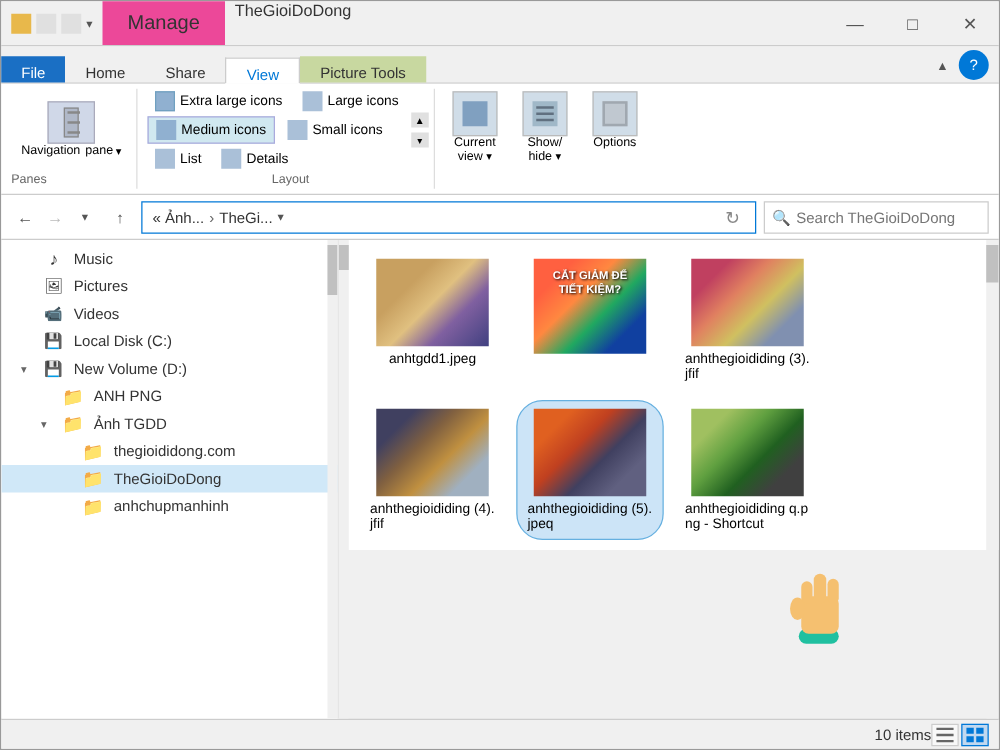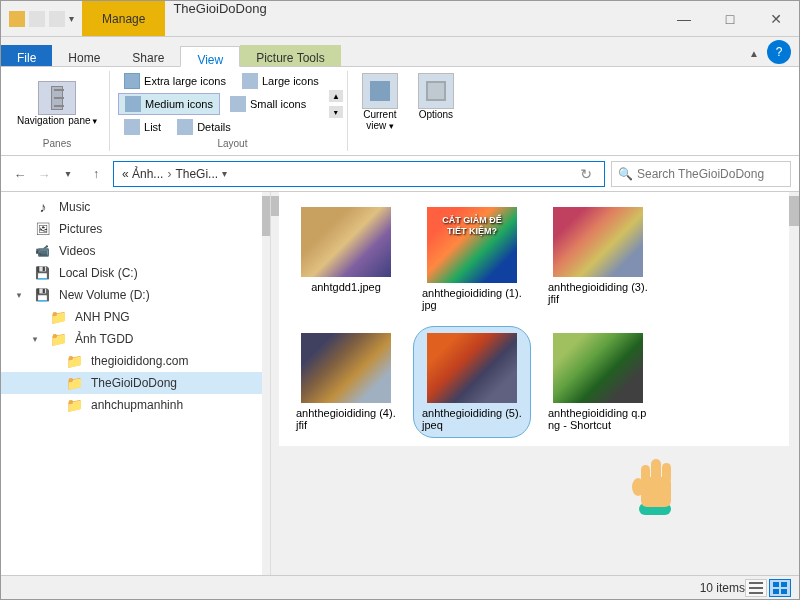--- a/index.html
+++ b/index.html
@@ -4,35 +4,35 @@
   <style>
     * { margin: 0; padding: 0; box-sizing: border-box; }
     body { width: 800px; height: 600px; font-family: 'Segoe UI', Arial, sans-serif; font-size: 12px; background: #1e4a7a; overflow: hidden; }
 
     .window { width: 800px; height: 600px; background: #f0f0f0; display: flex; flex-direction: column; border: 1px solid #999; }
 
     
     .title-bar { background: #f0f0f0; display: flex; align-items: stretch; height: 36px; border-bottom: 1px solid #ccc; }
     .title-bar-left { display: flex; align-items: center; padding: 0 8px; gap: 4px; }
     .quick-access-icon { width: 20px; height: 16px; background: #e8b84b; display: inline-block; }
-    .manage-tab { background: #eab308; padding: 4px 20px; font-size: 12px; color: #333; display: flex; align-items: center; margin-right: 8px; }
+    .manage-tab { background: #ec4899; padding: 4px 20px; font-size: 16px; color: #333; display: flex; align-items: center; margin-right: 8px; }
     .title-text { font-size: 13px; color: #333; }
     .win-btn { width: 46px; height: 36px; display: flex; align-items: center; justify-content: center; font-size: 14px; cursor: pointer; color: #555; }
 
     
     .ribbon-tabs { background: #f0f0f0; display: flex; align-items: flex-end; height: 30px; border-bottom: 1px solid #ccc; padding-left: 0; }
     .ribbon-tab { padding: 6px 16px; font-size: 12px; color: #333; cursor: pointer; height: 21px; display: flex; align-items: flex-start; }
     .ribbon-tab.active { background: white; border-top: 1px solid #ccc; border-left: 1px solid #ccc; border-right: 1px solid #ccc; border-bottom: 1px solid white; margin-bottom: -1px; color: #0078d7; }
     .ribbon-tab.picture-tools { background: #c8d8a0; color: #333; }
     .ribbon-tab-help { margin-left: auto; width: 24px; height: 24px; border-radius: 50%; background: #0078d7; color: white; display: flex; align-items: center; justify-content: center; font-size: 12px; margin-right: 4px; margin-bottom: 2px; }
 
     
     .ribbon { background: white; border-bottom: 1px solid #ccc; padding: 4px 8px; display: flex; align-items: stretch; gap: 8px; min-height: 72px; }
     .ribbon-group { display: flex; flex-direction: column; align-items: flex-start; border-right: 1px solid #ddd; padding-right: 4px; padding-bottom: 14px; position: relative; }
-    .ribbon-group-label { position: absolute; bottom: 2px; left: 0; right: 4px; text-align: center; font-size: 10px; color: #666; }
+    .ribbon-group-label { position: absolute; bottom: 2px; left: 0; right: 4px; font-size: 10px; color: #666; }
     .ribbon-items { display: flex; align-items: center; gap: 4px; flex: 1; }
     .nav-pane-btn { display: flex; flex-direction: column; align-items: center; padding: 4px 8px; cursor: pointer; }
     .nav-pane-icon { width: 32px; height: 32px; background: #ddd; display: flex; align-items: center; justify-content: center; font-size: 18px; }
     .nav-pane-label { font-size: 11px; display: flex; align-items: center; gap: 2px; }
 
     .layout-options { display: flex; flex-direction: column; gap: 2px; }
     .layout-row { display: flex; gap: 4px; align-items: center; }
     .layout-btn { display: flex; align-items: center; gap: 4px; padding: 2px 6px; cursor: pointer; font-size: 11px; white-space: nowrap; }
     .layout-btn.active { background: #d0e8f0; border: 1px solid #aad; }
     .layout-btn-icon { width: 16px; height: 16px; background: #999; display: inline-block; }
@@ -216,20 +216,34 @@
           <div style="width:20px;height:20px;background:#80a0c0;"></div>
         </div>
         <div class="view-btn-label">
           <span>Current</span><br>
           <span>view</span>
           <span style="font-size:9px;">▾</span>
         </div>
       </div>
       <div class="view-btn">
         <div style="width:36px;height:36px;background:#d0dde8;border:1px solid #bbb;display:flex;align-items:center;justify-content:center;">
+          <div style="width:20px;height:20px;background:#a0b8c8;display:flex;flex-direction:column;justify-content:space-around;padding:3px;">
+            <div style="width:100%;height:2px;background:#607080;"></div>
+            <div style="width:100%;height:2px;background:#607080;"></div>
+            <div style="width:100%;height:2px;background:#607080;"></div>
+          </div>
+        </div>
+        <div class="view-btn-label">
+          <span>Show/</span><br>
+          <span>hide</span>
+          <span style="font-size:9px;">▾</span>
+        </div>
+      </div>
+      <div class="view-btn">
+        <div style="width:36px;height:36px;background:#d0dde8;border:1px solid #bbb;display:flex;align-items:center;justify-content:center;">
           <div style="width:20px;height:20px;background:#c0c8d0;border:2px solid #a0a8b0;"></div>
         </div>
         <div class="view-btn-label">Options</div>
       </div>
     </div>
   </div>
 
   <div class="address-bar">
     <div class="nav-arrows">
       <div class="nav-arrow">←</div>
@@ -326,21 +340,20 @@
 
           <div class="file-item">
             <div class="file-thumb thumb-1" style="width:90px;height:70px;"></div>
             <div class="file-name">anhtgdd1.jpeg</div>
           </div>
 
           <div class="file-item">
             <div class="file-thumb thumb-2" style="width:90px;height:76px;position:relative;">
               <div style="position:absolute;top:8px;left:8px;right:8px;text-align:center;font-size:9px;color:white;font-weight:bold;line-height:1.2;text-shadow:1px 1px 2px black;">CẮT GIẢM ĐỂ<br>TIẾT KIỆM?</div>
             </div>
-            <div class="file-name">anhthegioididing (1).jpg</div>
           </div>
 
           <div class="file-item">
             <div class="file-thumb thumb-3" style="width:90px;height:70px;"></div>
             <div class="file-name">anhthegioididing (3).jfif</div>
           </div>
 
           <div style="width:90px;"></div>
 
           <div class="file-item">

